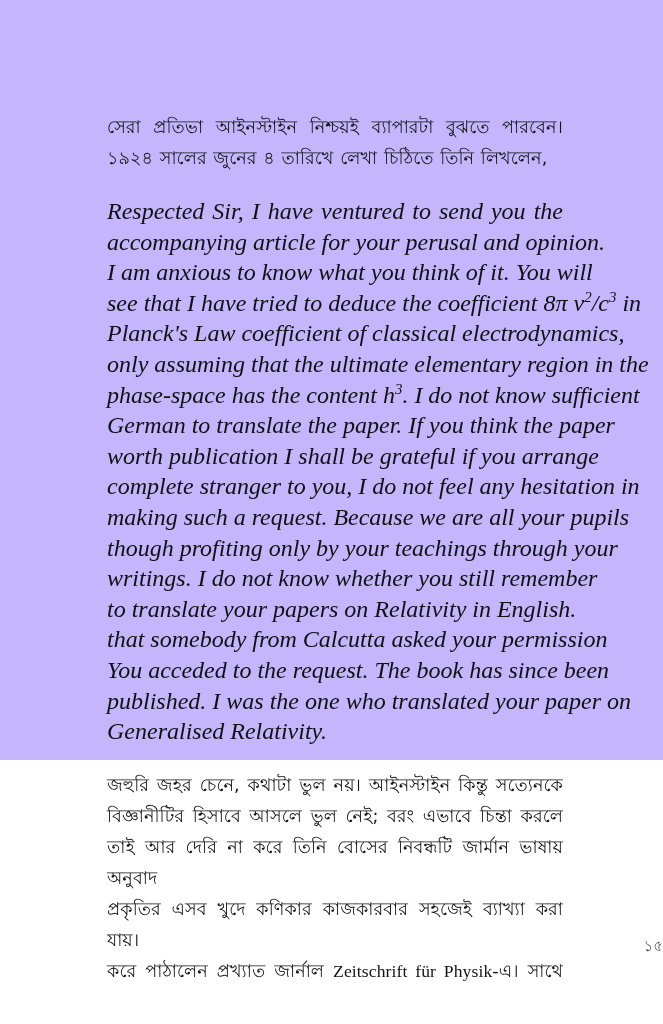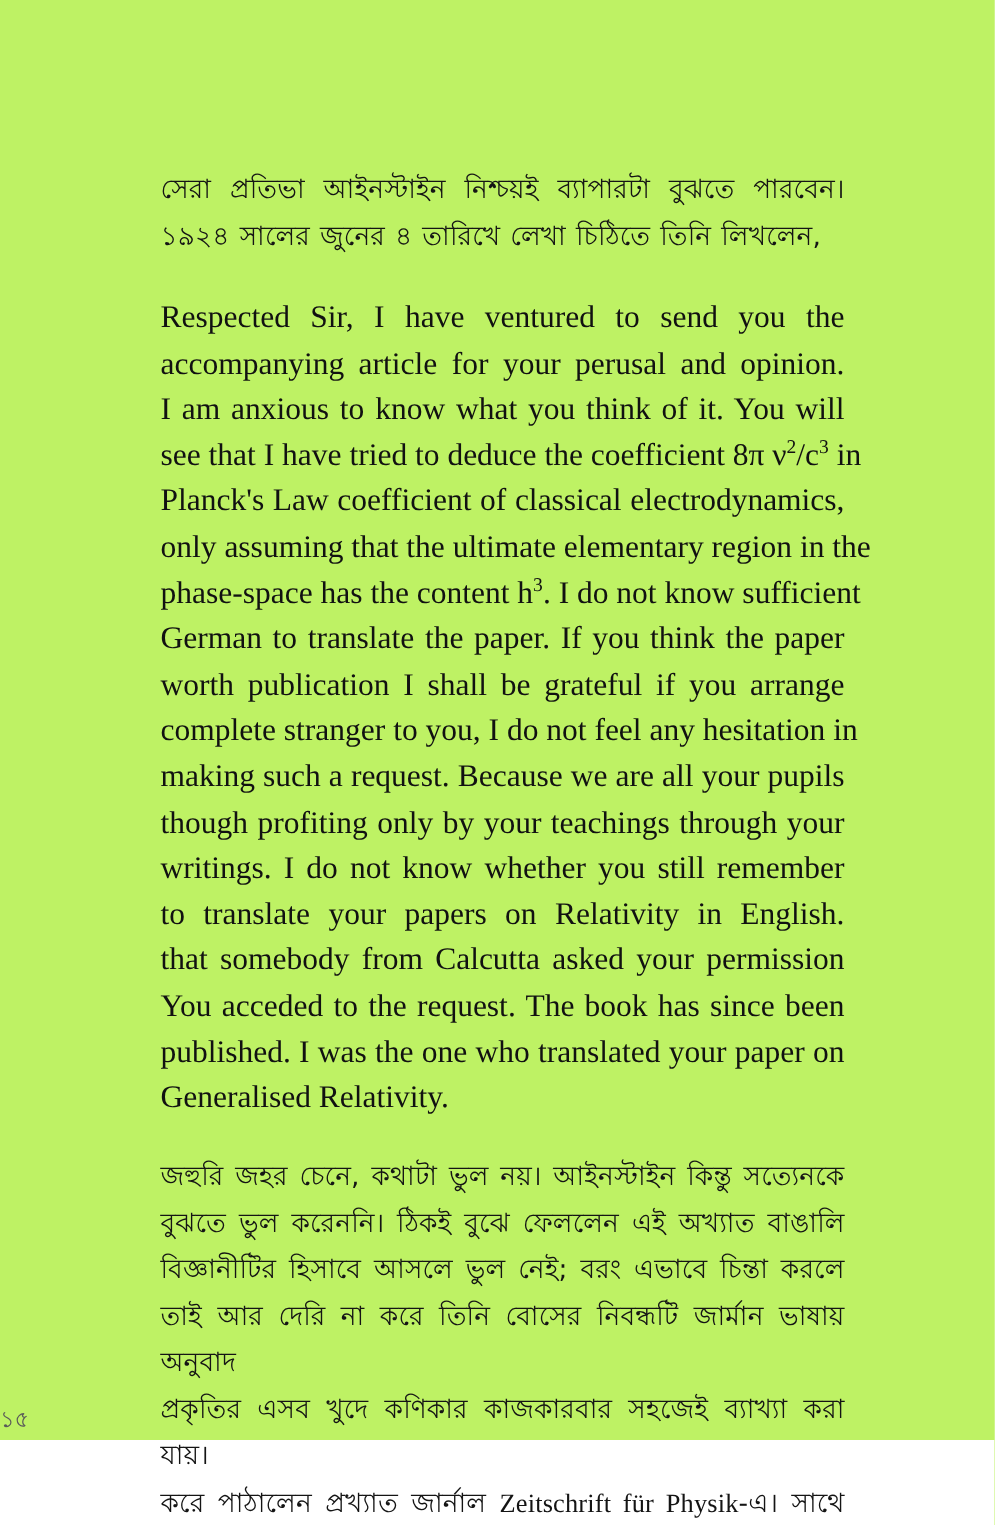--- a/index.html
+++ b/index.html
@@ -15,22 +15,22 @@
     color: #111111;
     overflow: hidden;
     position: relative;
   }
 
   .page {
     position: absolute;
     left: 0;
     top: 0;
     width: 663px;
-    height: 960px;
-    background: #bef264;
+    height: 760px;
+    background: #c4b5fd;
     box-sizing: border-box;
   }
 
   .text-column {
     position: absolute;
     left: 107px;
     top: 112px;
     width: 456px;
   }
 
@@ -59,25 +59,26 @@
     display: block;
     text-align-last: justify;
   }
   .ln-bn.last {
     text-align-last: left;
   }
 
   
   .english {
     font-family: "Liberation Serif", "DejaVu Serif", serif;
-    font-size: 21px;
+    font-size: 24px;
     line-height: 30.6px;
     text-align: justify;
     color: #111111;
     margin: 0;
+    font-style: italic;
   }
 
   .english .ln-en {
     display: block;
     text-align-last: justify;
     white-space: nowrap;
   }
   .english .ln-en.last {
     text-align-last: left;
   }
@@ -94,21 +95,21 @@
   .latin-inline {
     font-family: "Liberation Serif", "DejaVu Serif", serif;
   }
 
   
   .folio {
     position: absolute;
     left: 0;
     top: 934px;
     width: 663px;
-    text-align: left;
+    text-align: right;
     font-family: "DejaVu Sans", "Liberation Sans", sans-serif;
     font-size: 15px;
     color: #5a5a5a;
   }
 </style>
 </head>
 <body>
 
 <div class="page">
 
@@ -143,21 +144,20 @@
       <span class="ln-en">that somebody from Calcutta asked your permission</span>
       <span class="ln-en">You acceded to the request. The book has since been</span>
       <span class="ln-en">published. I was the one who translated your paper on</span>
       <span class="ln-en last">Generalised Relativity.</span>
     </div>
 
     <div class="gap-after-english"></div>
 
     <p class="bengali bengali-outro">
       <span class="ln-bn">জহুরি জহর চেনে, কথাটা ভুল নয়। আইনস্টাইন কিন্তু সত্যেনকে</span>
-      <span class="ln-bn">বুঝতে ভুল করেননি। ঠিকই বুঝে ফেললেন এই অখ্যাত বাঙালি</span>
       <span class="ln-bn">বিজ্ঞানীটির হিসাবে আসলে ভুল নেই; বরং এভাবে চিন্তা করলে</span>
       <span class="ln-bn">তাই আর দেরি না করে তিনি বোসের নিবন্ধটি জার্মান ভাষায় অনুবাদ</span>
       <span class="ln-bn">প্রকৃতির এসব খুদে কণিকার কাজকারবার সহজেই ব্যাখ্যা করা যায়।</span>
 
       <span class="ln-bn"><span>করে পাঠালেন প্রখ্যাত জার্নাল </span><span class="latin-inline">Zeitschrift für Physik</span><span>-এ। সাথে</span></span>
 
     </p>
 
   </div>
 

